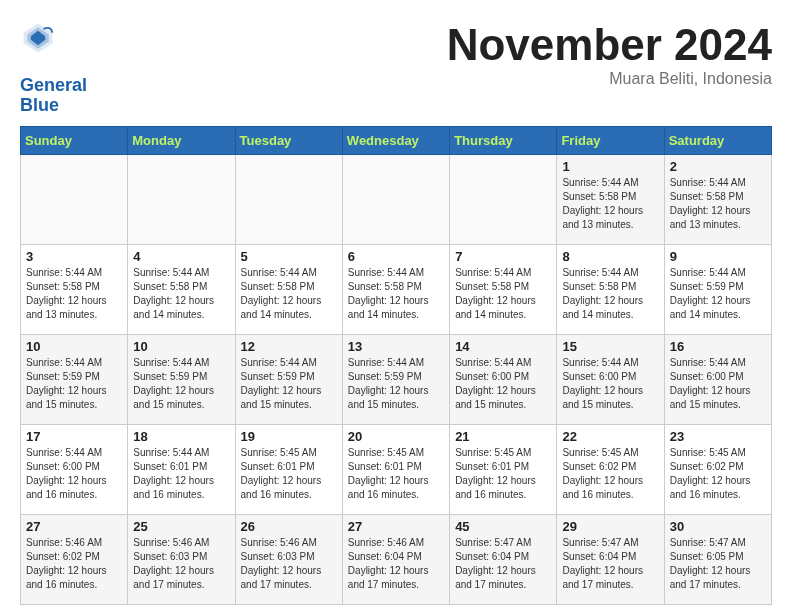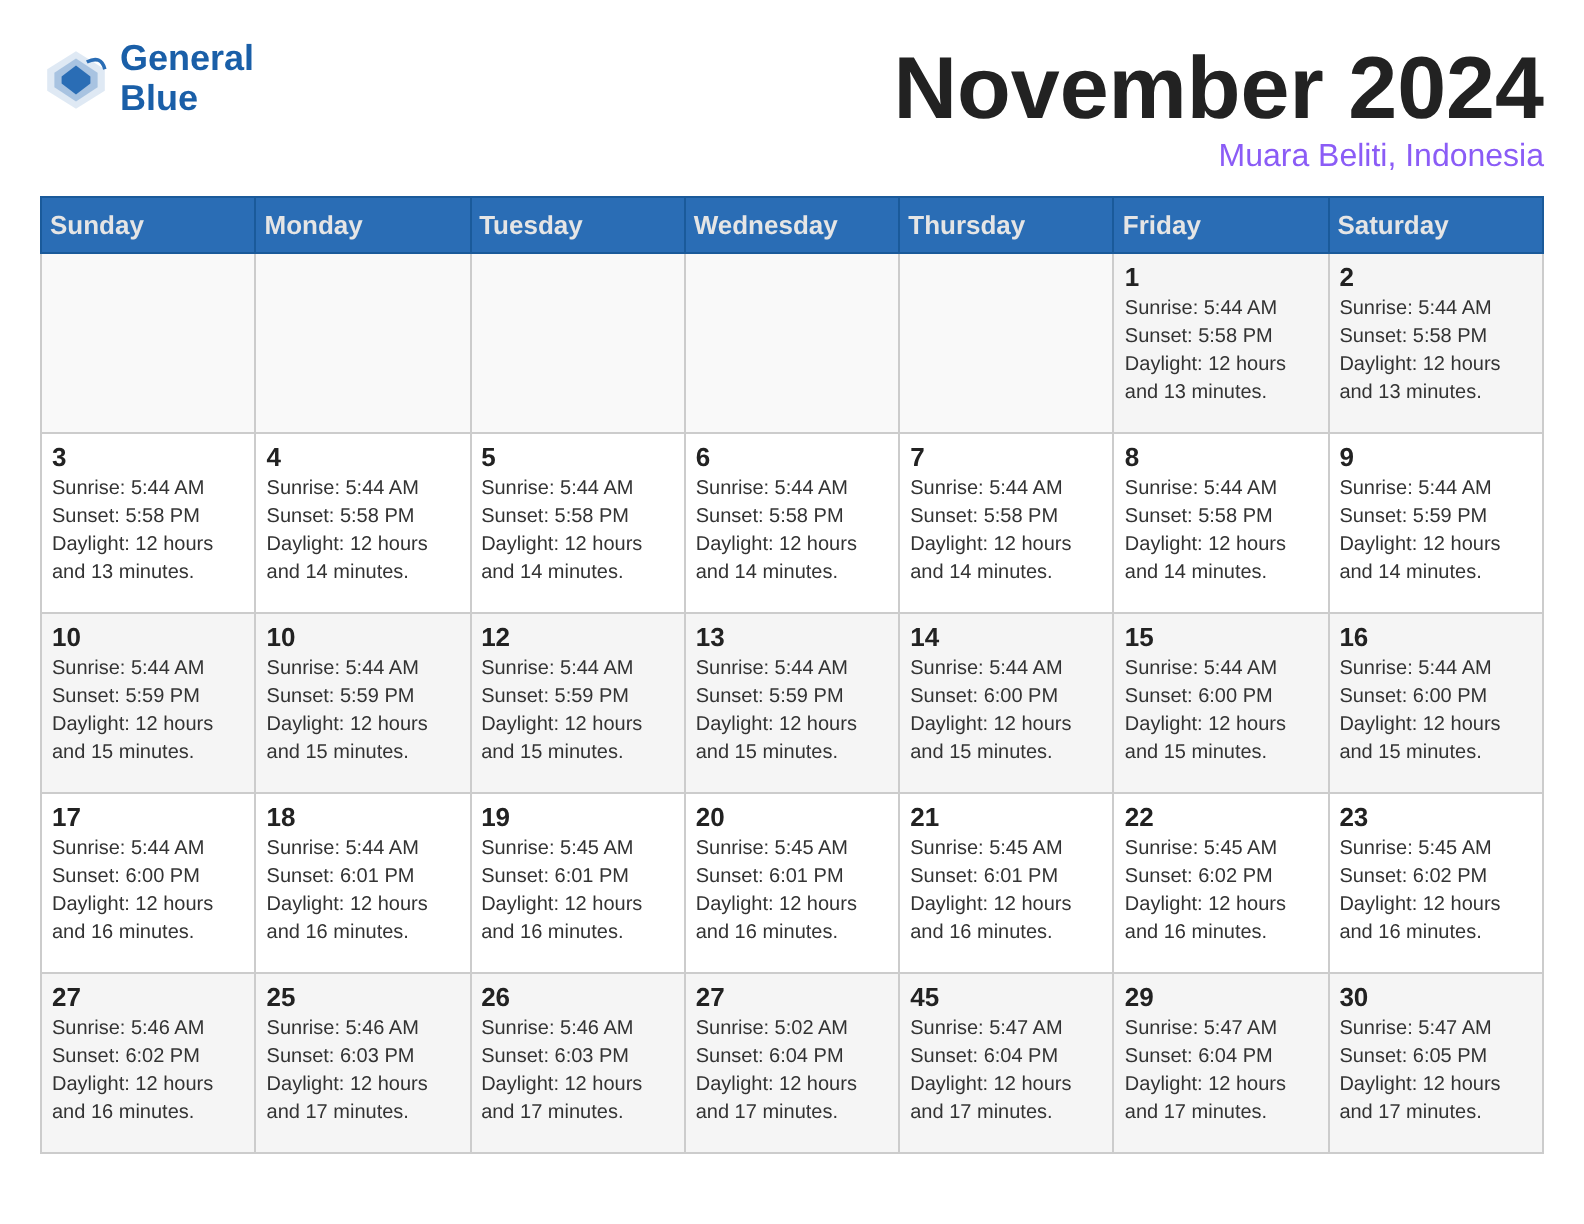--- a/index.html
+++ b/index.html
@@ -11,22 +11,22 @@
       padding: 20px;
     }
     .header {
       display: flex;
       justify-content: space-between;
       align-items: flex-start;
       margin-bottom: 10px;
     }
     .logo {
       display: flex;
-      align-items: center;
-      gap: 4px;
+      gap: 20px;
+      flex-direction: column;
     }
     .logo-text {
       font-size: 18px;
       font-weight: bold;
       color: #1a5fa8;
       line-height: 1.1;
     }
     .logo-text span {
       display: block;
     }
@@ -37,30 +37,30 @@
     .title-block {
       text-align: right;
     }
     .month-title {
       font-size: 44px;
       font-weight: bold;
       color: #222;
     }
     .location {
       font-size: 16px;
-      color: #8b5cf6;
+      color: #737373;
     }
     .calendar {
       width: 100%;
       border-collapse: collapse;
       table-layout: fixed;
     }
     .calendar thead th {
       background: #2a6db5;
-      color: #e5e5e5;
+      color: #bef264;
       font-size: 13px;
       font-weight: bold;
       padding: 6px 4px;
       text-align: left;
       border: 1px solid #1a5a9a;
     }
     .calendar tbody td {
       border: 1px solid #ccc;
       vertical-align: top;
       padding: 4px 5px;
@@ -317,21 +317,21 @@
         </td>
         <td>
           <span class="day-number">26</span>
           <div class="day-info">Sunrise: 5:46 AM
 Sunset: 6:03 PM
 Daylight: 12 hours
 and 17 minutes.</div>
         </td>
         <td>
           <span class="day-number">27</span>
-          <div class="day-info">Sunrise: 5:02 AM
+          <div class="day-info">Sunrise: 5:46 AM
 Sunset: 6:04 PM
 Daylight: 12 hours
 and 17 minutes.</div>
         </td>
         <td>
           <span class="day-number">45</span>
           <div class="day-info">Sunrise: 5:47 AM
 Sunset: 6:04 PM
 Daylight: 12 hours
 and 17 minutes.</div>

